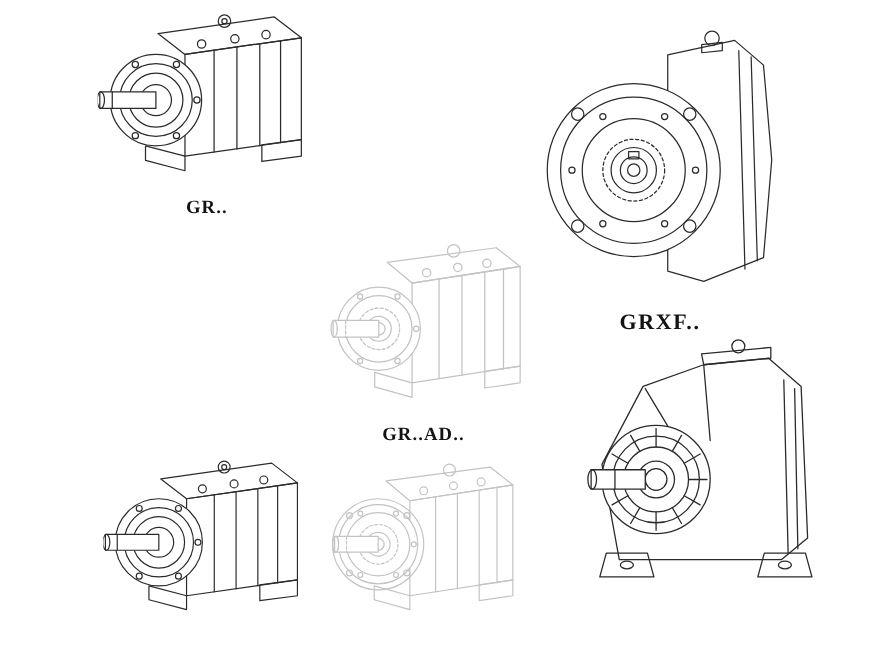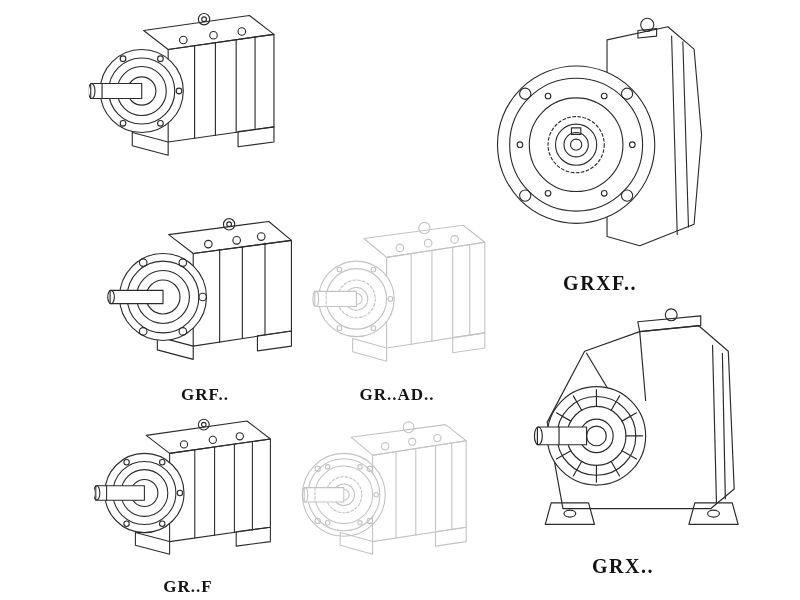--- a/index.html
+++ b/index.html
@@ -208,62 +208,55 @@
 
   </defs>
 </svg>
 
 <div class="page">
 
   <div class="figure" style="left:88px; top:6px; width:200px;">
     <svg class="draw" width="200" height="170" viewBox="0 0 210 180">
       <use href="#gb-iso"></use>
     </svg>
-  </div>
-
-
-  <div class="figure" style="left:490px; top:11px; width:220px;">
+    <div class="cap">GR..</div>
+  </div>
+
+
+  <div class="figure" style="left:490px; top:21px; width:220px;">
     <svg class="draw" width="220" height="258" viewBox="0 0 235 270">
       <use href="#gb-front"></use>
     </svg>
     <div class="cap lg">GRXF..</div>
   </div>
 
-  <div class="figure" style="left:100px; top:212px; width:210px;">
-    <svg class="draw" width="205" height="170" viewBox="0 0 210 180">
-      <use href="#gb-f"></use>
-    </svg>
-    <div class="cap">GRF..</div>
-  </div>
-
-  <div class="figure ghost" style="left:297px; top:212px; width:200px;">
+
+  <div class="figure ghost" style="left:285px; top:212px; width:200px;">
     <svg class="draw" width="200" height="170" viewBox="0 0 210 180">
       <use href="#gb-ad"></use>
     </svg>
     <div class="cap">GR..AD..</div>
   </div>
 
   <div class="figure" style="left:88px; top:412px; width:200px;">
     <svg class="draw" width="195" height="162" viewBox="0 0 210 180">
       <use href="#gb-iso"></use>
     </svg>
-    <div class="cap">GR..F</div>
   </div>
 
   <div class="figure ghost" style="left:285px; top:412px; width:195px;">
     <svg class="draw" width="195" height="162" viewBox="0 0 210 180">
       <use href="#gb-ad"></use>
       <circle cx="62" cy="92" r="46"></circle>
       <circle cx="91" cy="121" r="3"></circle>
       <circle cx="33" cy="121" r="3"></circle>
       <circle cx="33" cy="63" r="3"></circle>
       <circle cx="91" cy="63" r="3"></circle>
     </svg>
   </div>
 
   <div class="figure" style="left:488px; top:306px; width:270px;">
     <svg class="draw" width="268" height="246" viewBox="0 0 270 250">
       <use href="#gb-x"></use>
     </svg>
-    <div class="cap lg">GRX..</div>
   </div>
 
 </div>
 
 </body></html>

